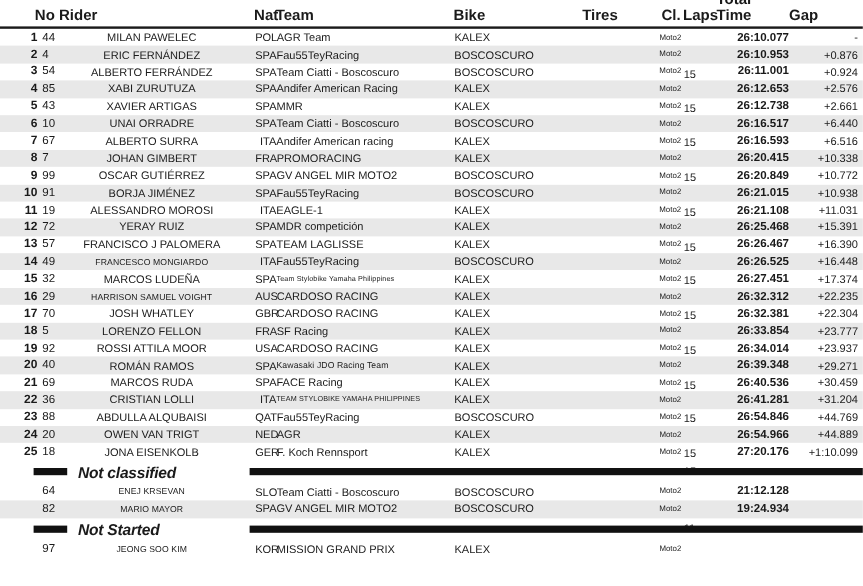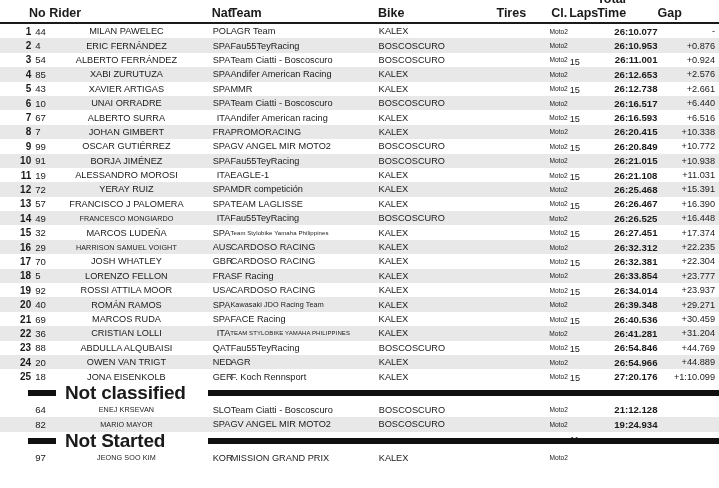--- a/index.html
+++ b/index.html
@@ -55,21 +55,21 @@
     height: 22px;
     width: 719px;
     font-weight: bold;
     font-size: 12.5px;
     padding-bottom: 2px;
   }
   #header .c-cl  { font-size: 12.5px; }
   #header .c-time { font-size: 12.5px; text-align: left; }
   #header .c-gap { font-size: 12.5px; text-align: left; padding-right: 0; }
   #header .hdr-norider { width: 198px; text-align: left; padding-left: 29px; }
-  #header .hdr-tires { width: 44px; text-align: right; padding-right: 2px;}
+  #header .hdr-tires { width: 44px; text-align: left; padding-right: 2px;}
 
   .hrule {
     width: 719px;
     height: 2px;
     background: #1a1a1a;
   }
 
   
   .section {
     position: relative;
@@ -77,21 +77,22 @@
     align-items: center;
     height: 19px;
     width: 719px;
   }
   .sec-dash {
     width: 28px; height: 6px;
     background: #111;
     margin-left: 28px;
   }
   .sec-label {
-    font-size: 19px;
+    font-size: 13px;
+    font-style: italic;
     font-weight: bold;
     margin-left: 9px;
     letter-spacing: -0.2px;
   }
   .sec-bar {
     position: absolute;
     left: 208px;
     right: 0px;
     height: 6px;
     background: #111;

